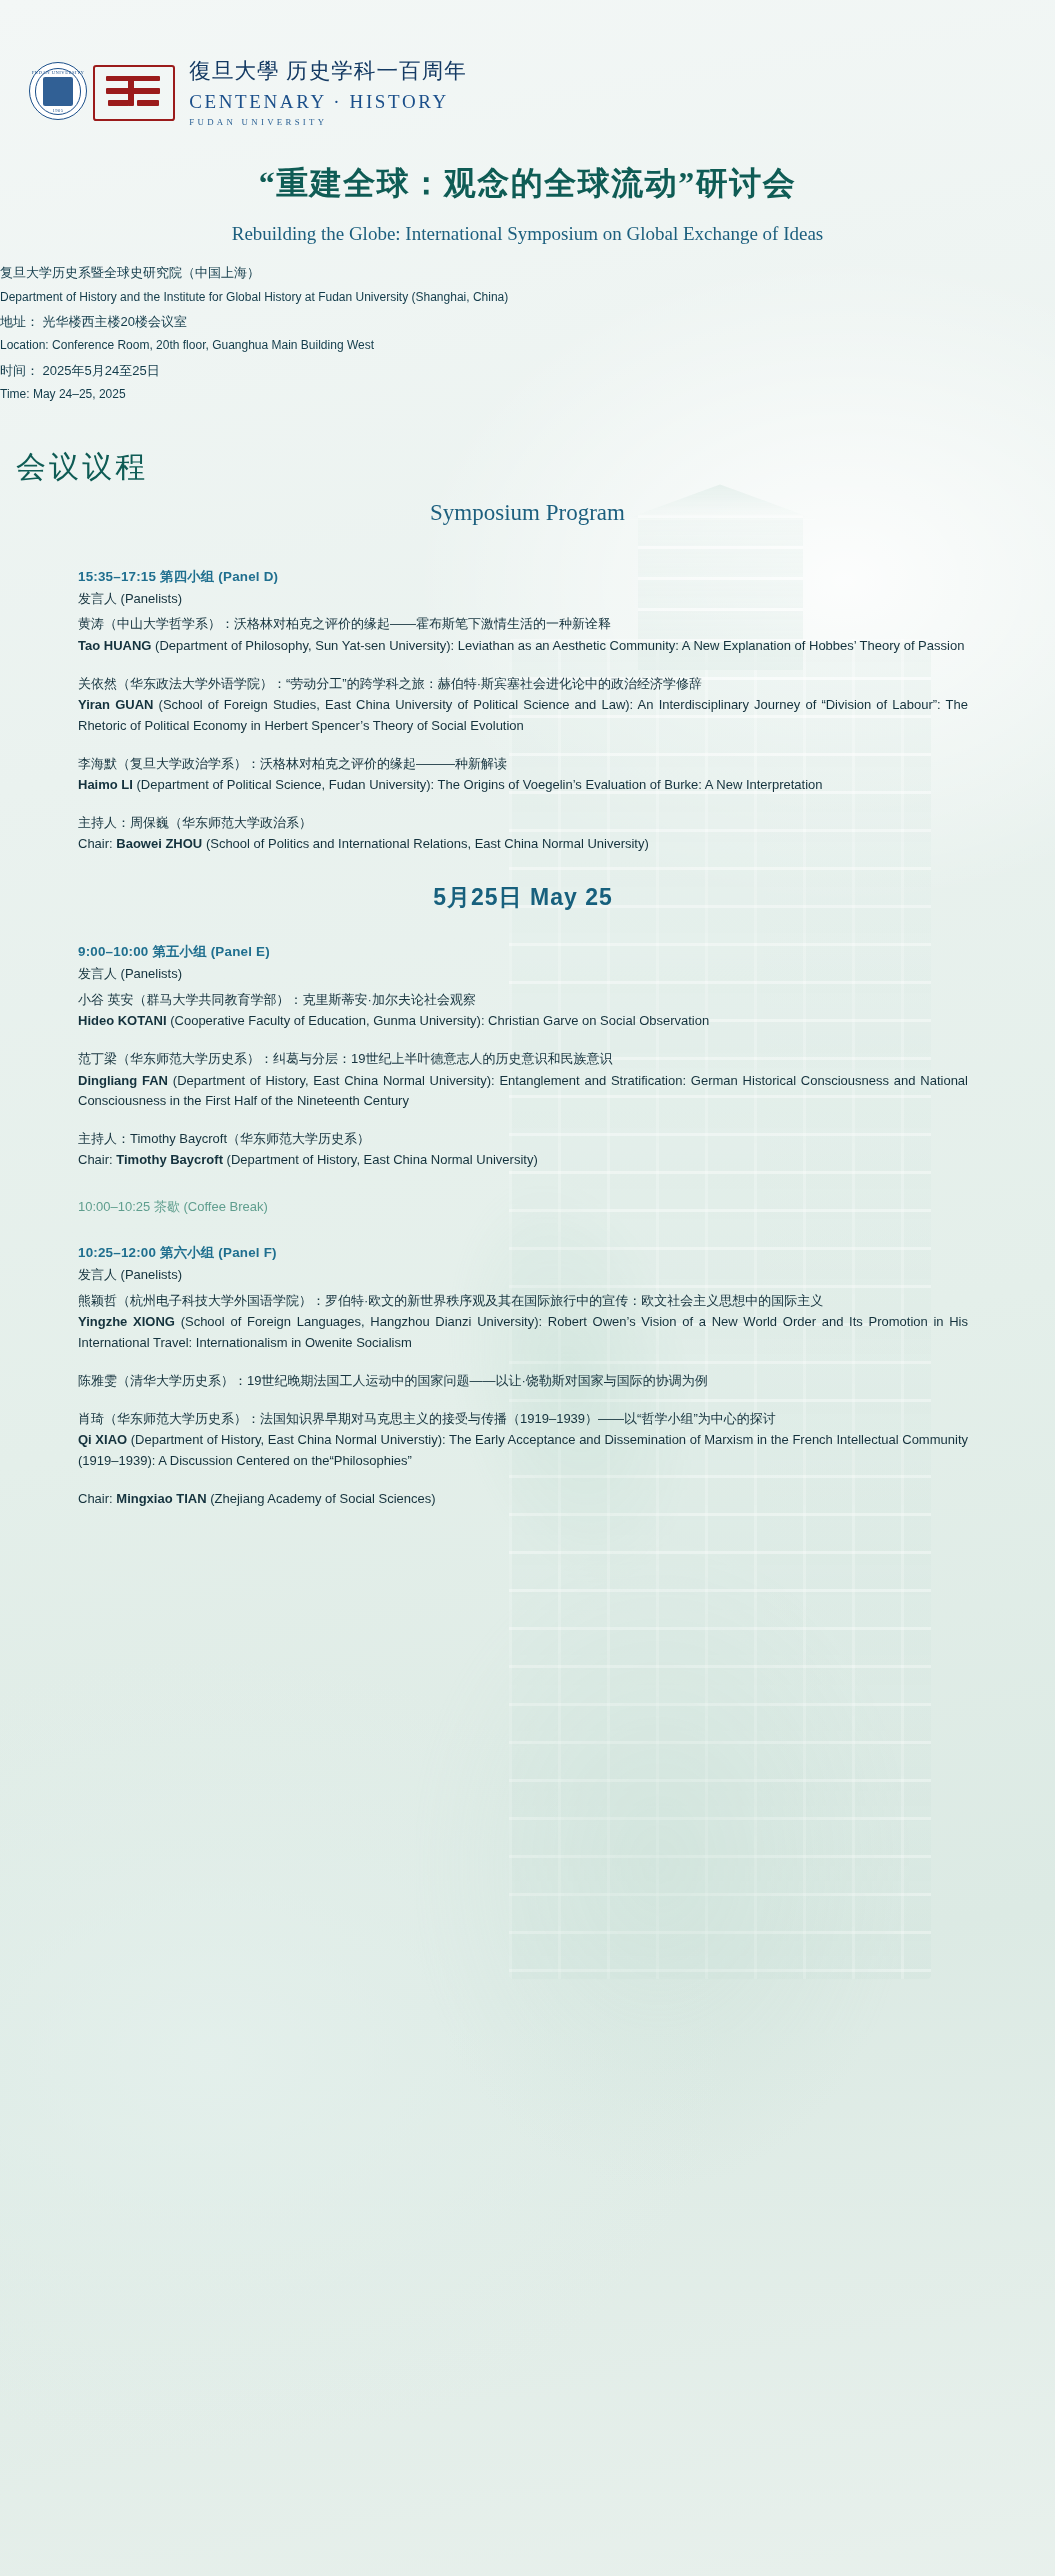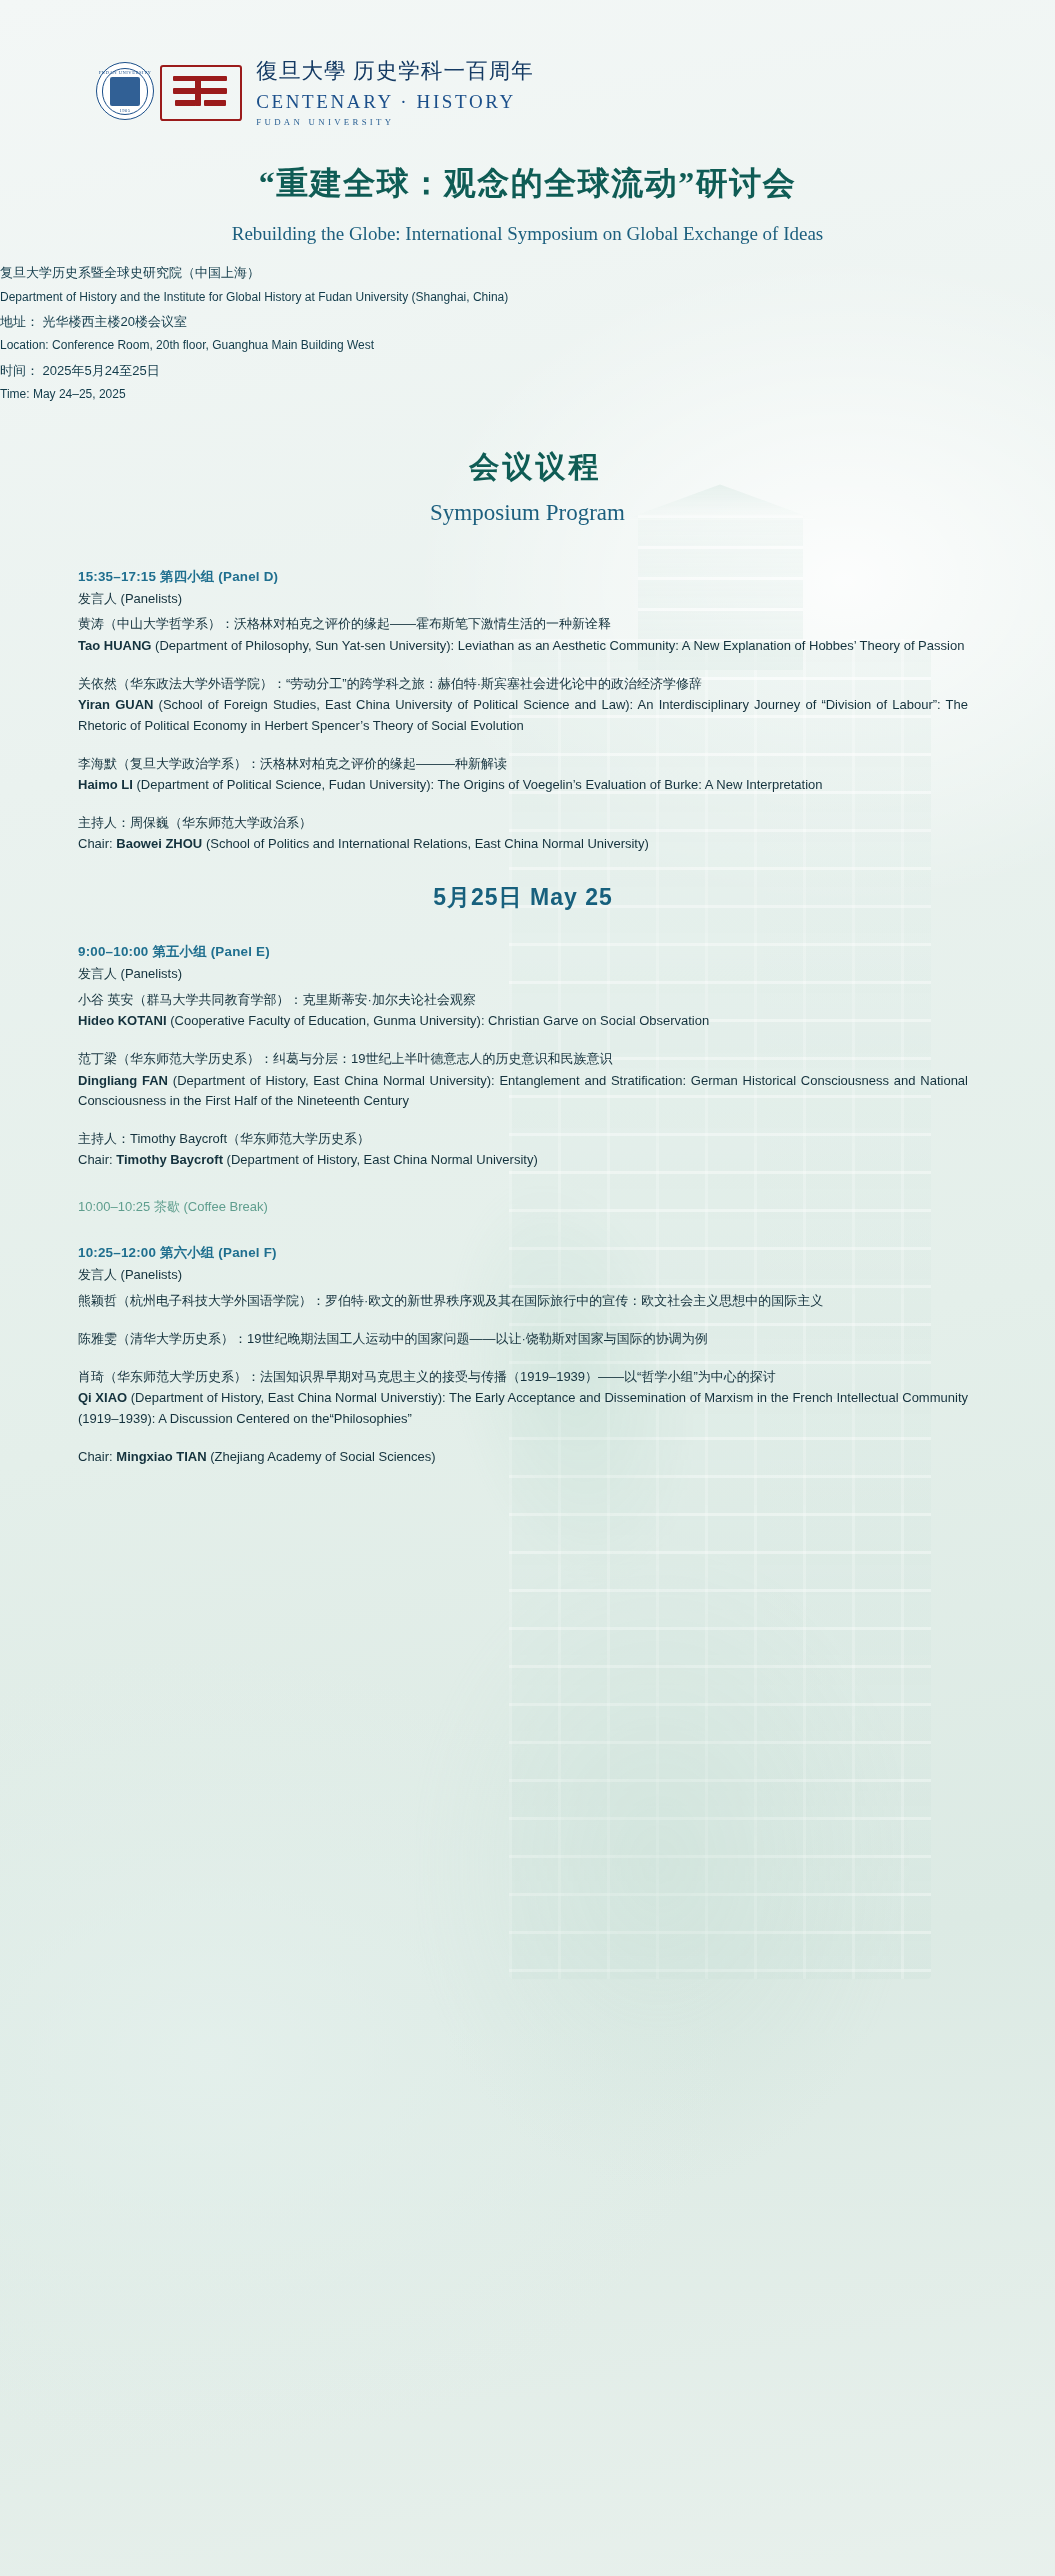--- a/index.html
+++ b/index.html
@@ -73,21 +73,21 @@
     background:radial-gradient(ellipse 165px 289px at 50% 50%, rgba(167,207,190,0.40) 0%, rgba(167,207,190,0) 72%);
     transform:rotate(-12deg);
   }
 
   .content { position:relative; z-index:2; }
 
   
   .header {
     display:flex;
     align-items:center;
-    padding:56px 0 0 96px;
+    padding:56px 0 0 29px;
     gap:3px;
   }
   .fudan-seal {
     width:56px; height:56px;
     border-radius:50%;
     border:1.5px solid #1b4f8a;
     position:relative;
     flex:0 0 auto;
     background:#fff;
   }
@@ -176,24 +176,24 @@
   .meta {
     margin-top:15px;
     color:#123b4a;
     line-height:1.95;
     font-size:13px;
     font-family:"Liberation Sans", sans-serif;
   }
   .meta .en { font-size:12px; }
 
   .program-cn {
-    text-align:center;
+    text-align:left;
     margin-top:41px;
     font-family:"Liberation Serif", serif;
-    font-weight:bold;
+    font-weight:normal;
     font-size:30px;
     color:#0f5c55;
     letter-spacing:3.1px;
     padding-left:16px;
   }
   .program-en {
     text-align:center;
     margin-top:11.3px;
     font-family:"Liberation Serif", serif;
     font-size:23px;
@@ -359,20 +359,21 @@
       </div>
 
       <div class="break">10:00–10:25 茶歇 (Coffee Break)</div>
 
       <div class="session">
         <div class="session-head">10:25–12:00  第六小组 (Panel F)</div>
         <div class="panelists-label">发言人 (Panelists)</div>
 
         <div class="entry">
           <div class="cn">熊颖哲（杭州电子科技大学外国语学院）：罗伯特·欧文的新世界秩序观及其在国际旅行中的宣传：欧文社会主义思想中的国际主义</div>
+          <div class="en"><b>Yingzhe XIONG</b><span> (School of Foreign Languages, Hangzhou Dianzi University): Robert Owen’s Vision of a New World Order and Its Promotion in His International Travel: Internationalism in Owenite Socialism</span></div>
         </div>
 
         <div class="entry">
           <div class="cn">陈雅雯（清华大学历史系）：19世纪晚期法国工人运动中的国家问题——以让·饶勒斯对国家与国际的协调为例</div>
         </div>
 
         <div class="entry">
           <div class="cn">肖琦（华东师范大学历史系）：法国知识界早期对马克思主义的接受与传播（1919–1939）——以“哲学小组”为中心的探讨</div>
           <div class="en"><b>Qi XIAO</b><span> (Department of History, East China Normal Universtiy): The Early Acceptance and Dissemination of Marxism in the French Intellectual Community (1919–1939): A Discussion Centered on the“Philosophies”</span></div>
         </div>

